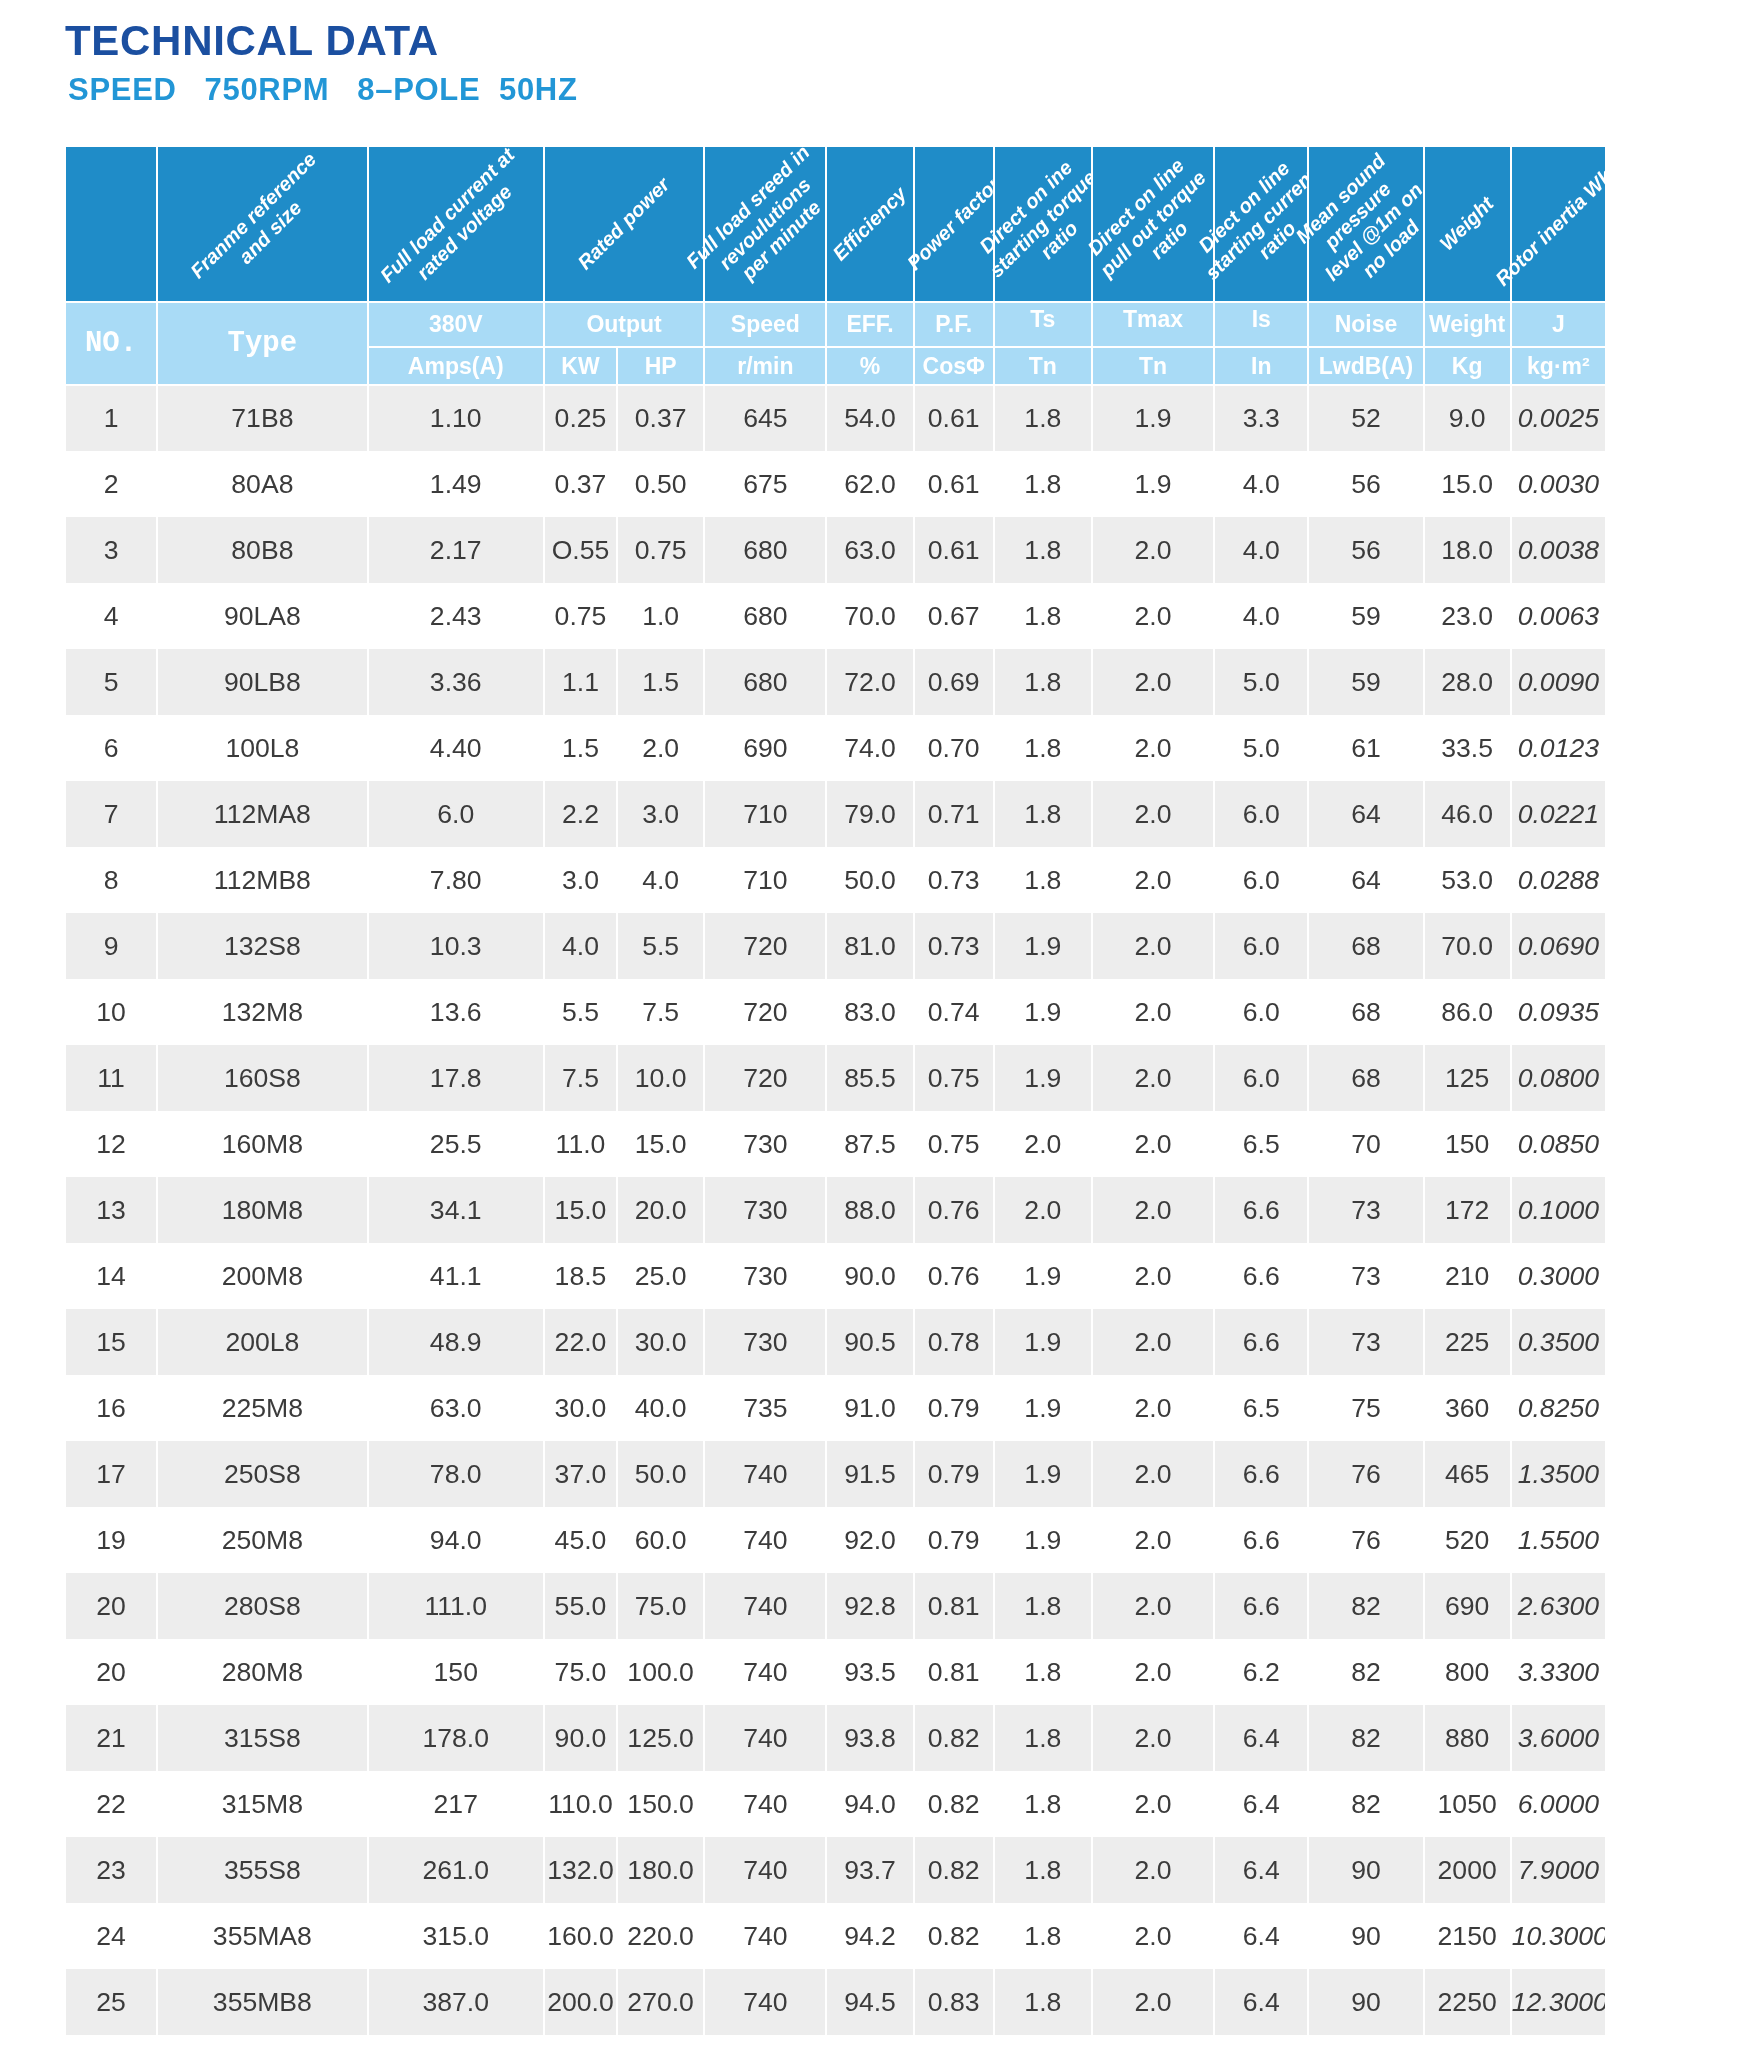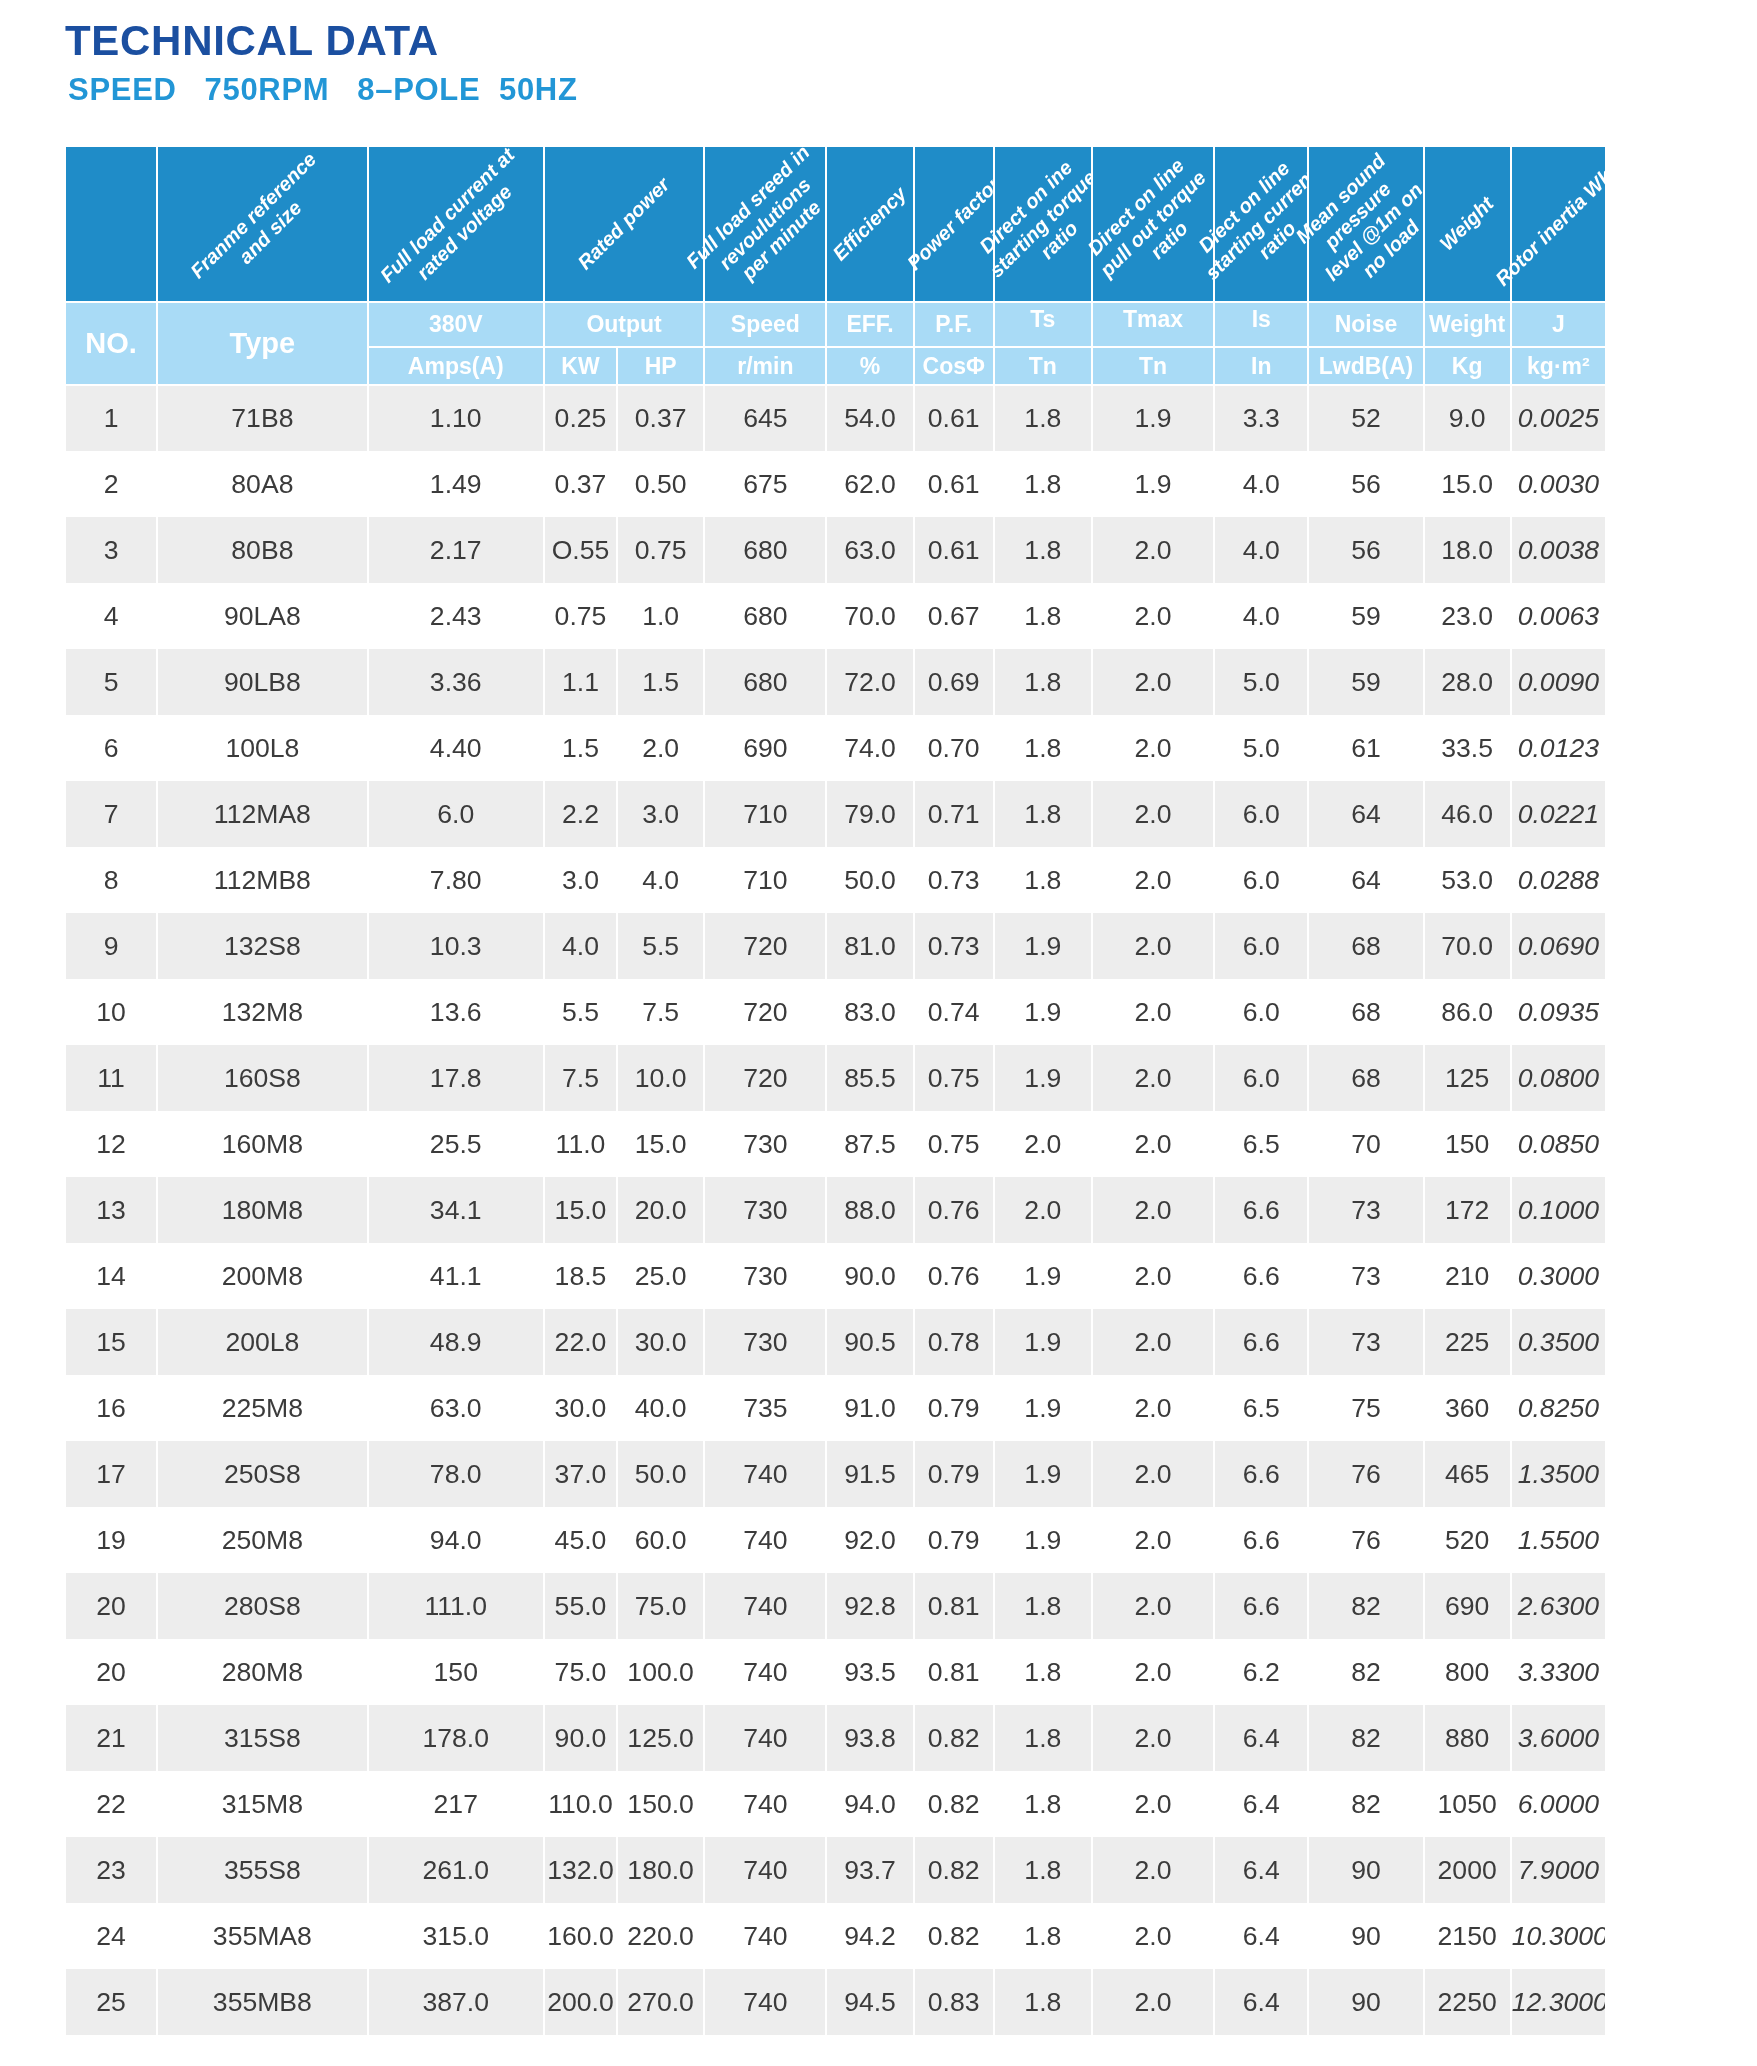--- a/index.html
+++ b/index.html
@@ -52,21 +52,21 @@
   tr.subtop th, tr.subbot td{
     background:var(--subheader_blue);color:#fff;font-weight:bold;
     text-align:center;vertical-align:middle;
     border-right:2.1px solid var(--grid_white);
     border-bottom:2.1px solid var(--grid_white);
     font-size:23px;padding:0;
   }
   tr.subtop th{height:45px;}
   tr.subbot td{height:38px;}
   tr.subtop th:last-child, tr.subbot td:last-child{border-right:none;}
-  tr.subtop th.span-cell{font-size:29px;}
+  tr.subtop th.span-cell{font-size:29px;font-family:Liberation Mono, monospace;}
   
   tr.subtop th:nth-child(8),
   tr.subtop th:nth-child(9),
   tr.subtop th:nth-child(10){vertical-align:top;padding-top:2.8px;}
   tr.subbot td:nth-child(7),
   tr.subbot td:nth-child(8),
   tr.subbot td:nth-child(9){vertical-align:bottom;padding-bottom:4.2px;}
   
   tbody tr{height:66px;}
   tbody td{

